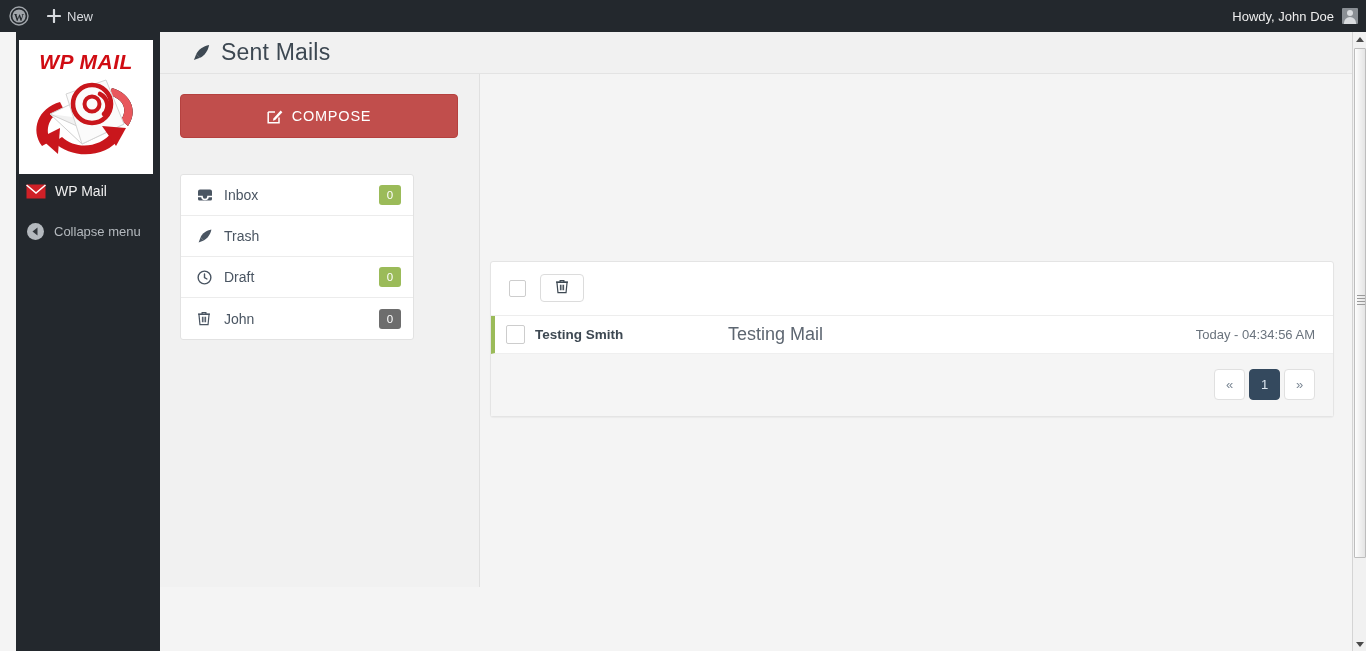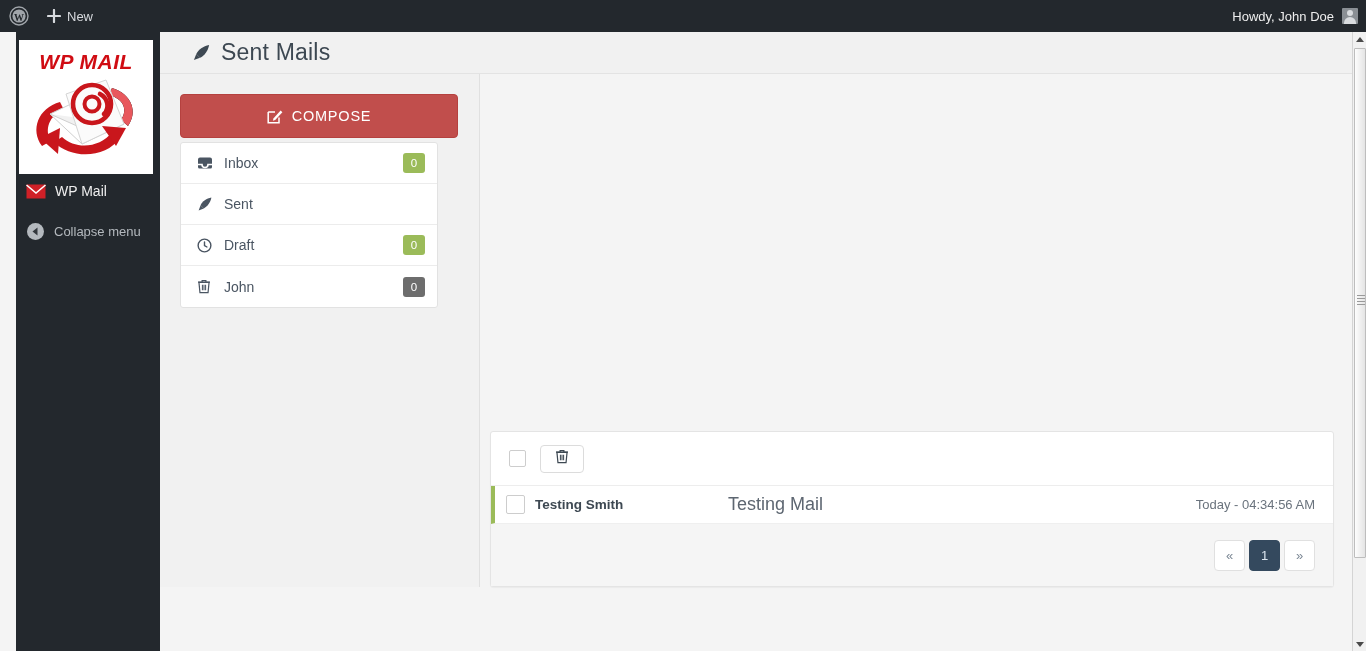--- a/index.html
+++ b/index.html
@@ -49,33 +49,33 @@
     position: absolute; top: 32px; left: 160px; width: 1192px; height: 619px;
     background: #f4f4f4; overflow: hidden;
   }
   .page-head {
     height: 42px; background: #f1f1f1; border-bottom: 1px solid #e3e3e3;
     display: flex; align-items: center; padding-left: 32px; gap: 10px;
   }
   .page-title { font-size: 23px; color: #3d4852; font-weight: 400; letter-spacing: .2px; }
   .rocket { width: 19px; height: 19px; }
 
-  .body-wrap { display: flex; align-items: flex-end; }
+  .body-wrap { display: flex; align-items: center; }
   .leftcol {
     width: 320px; min-height: 513px; background: #f1f1f1;
     border-right: 1px solid #e0e0e0; padding: 20px 20px 0 20px;
   }
   .compose-btn {
     width: 278px; height: 44px; background: #c14e4c; border: 1px solid #b5413f;
     border-radius: 4px; color: #fff; font-size: 14.5px; letter-spacing: .8px;
     display: flex; align-items: center; justify-content: center; gap: 9px; cursor: pointer;
   }
   .compose-icon { width: 16px; height: 16px; }
   .navlist {
-    margin-top: 4px; width: 258px; background: #fff;
+    margin-top: 36px; width: 234px; background: #fff;
     border: 1px solid #e2e2e2; border-radius: 3px; overflow: hidden;
   }
   .navitem {
     display: flex; align-items: center; height: 41px; padding: 0 12px 0 16px;
     border-bottom: 1px solid #ececec; font-size: 14px; color: #4a5562; cursor: pointer;
   }
   .navitem:last-child { border-bottom: none; }
   .navitem .ico { width: 16px; height: 16px; margin-right: 11px; display: flex; align-items: center; }
   .navitem .lbl { flex: 1; }
   .badge {
@@ -258,21 +258,21 @@
             <span class="badge green">0</span>
           </div>
 
           <div class="navitem">
             <span class="ico">
               <svg width="16" height="16" viewBox="0 0 20 20">
                 <path d="M18 2 C12 3 6.5 7 4.5 11.5 L8.5 15.5 C13 13.5 17 8 18 2 Z" fill="#4a5562"></path>
                 <path d="M4.5 11.5 L2 18 L8.5 15.5 Z" fill="#4a5562"></path>
               </svg>
             </span>
-            <span class="lbl">Sent</span>
+            <span class="lbl">Trash</span>
           </div>
 
           <div class="navitem">
             <span class="ico">
               <svg width="15" height="15" viewBox="0 0 16 16">
                 <circle cx="8" cy="8" r="6.8" fill="none" stroke="#4a5562" stroke-width="1.5"></circle>
                 <path d="M8 4.2 V8 L10.6 9.6" fill="none" stroke="#4a5562" stroke-width="1.5" stroke-linecap="round"></path>
               </svg>
             </span>
             <span class="lbl">Draft</span>

